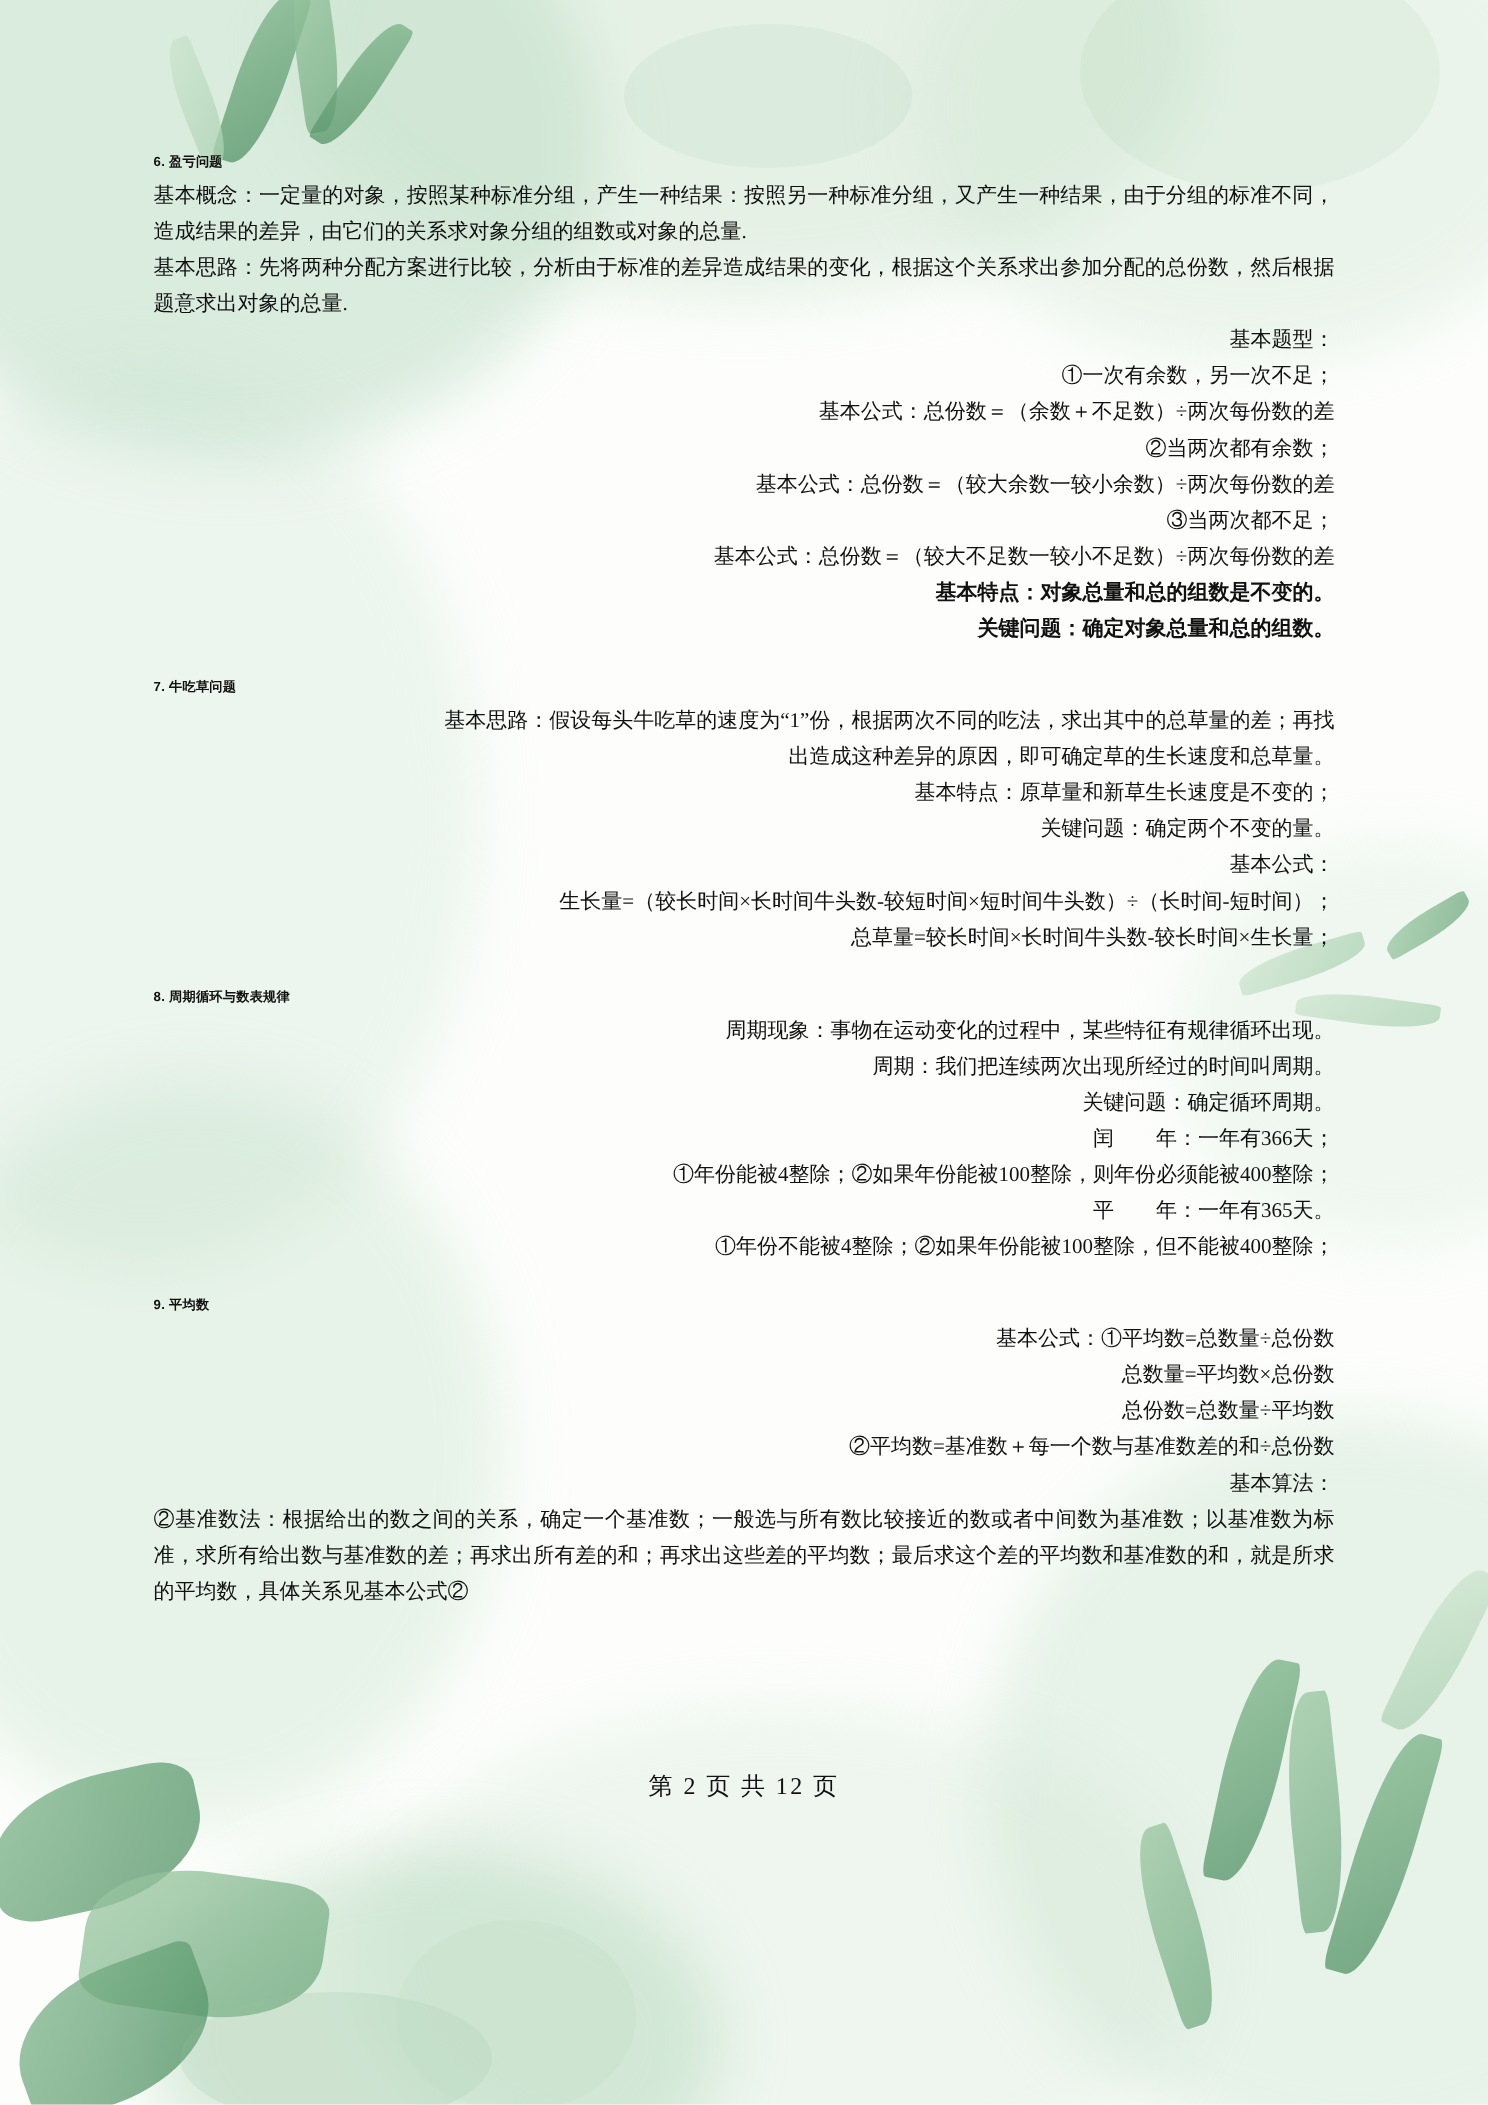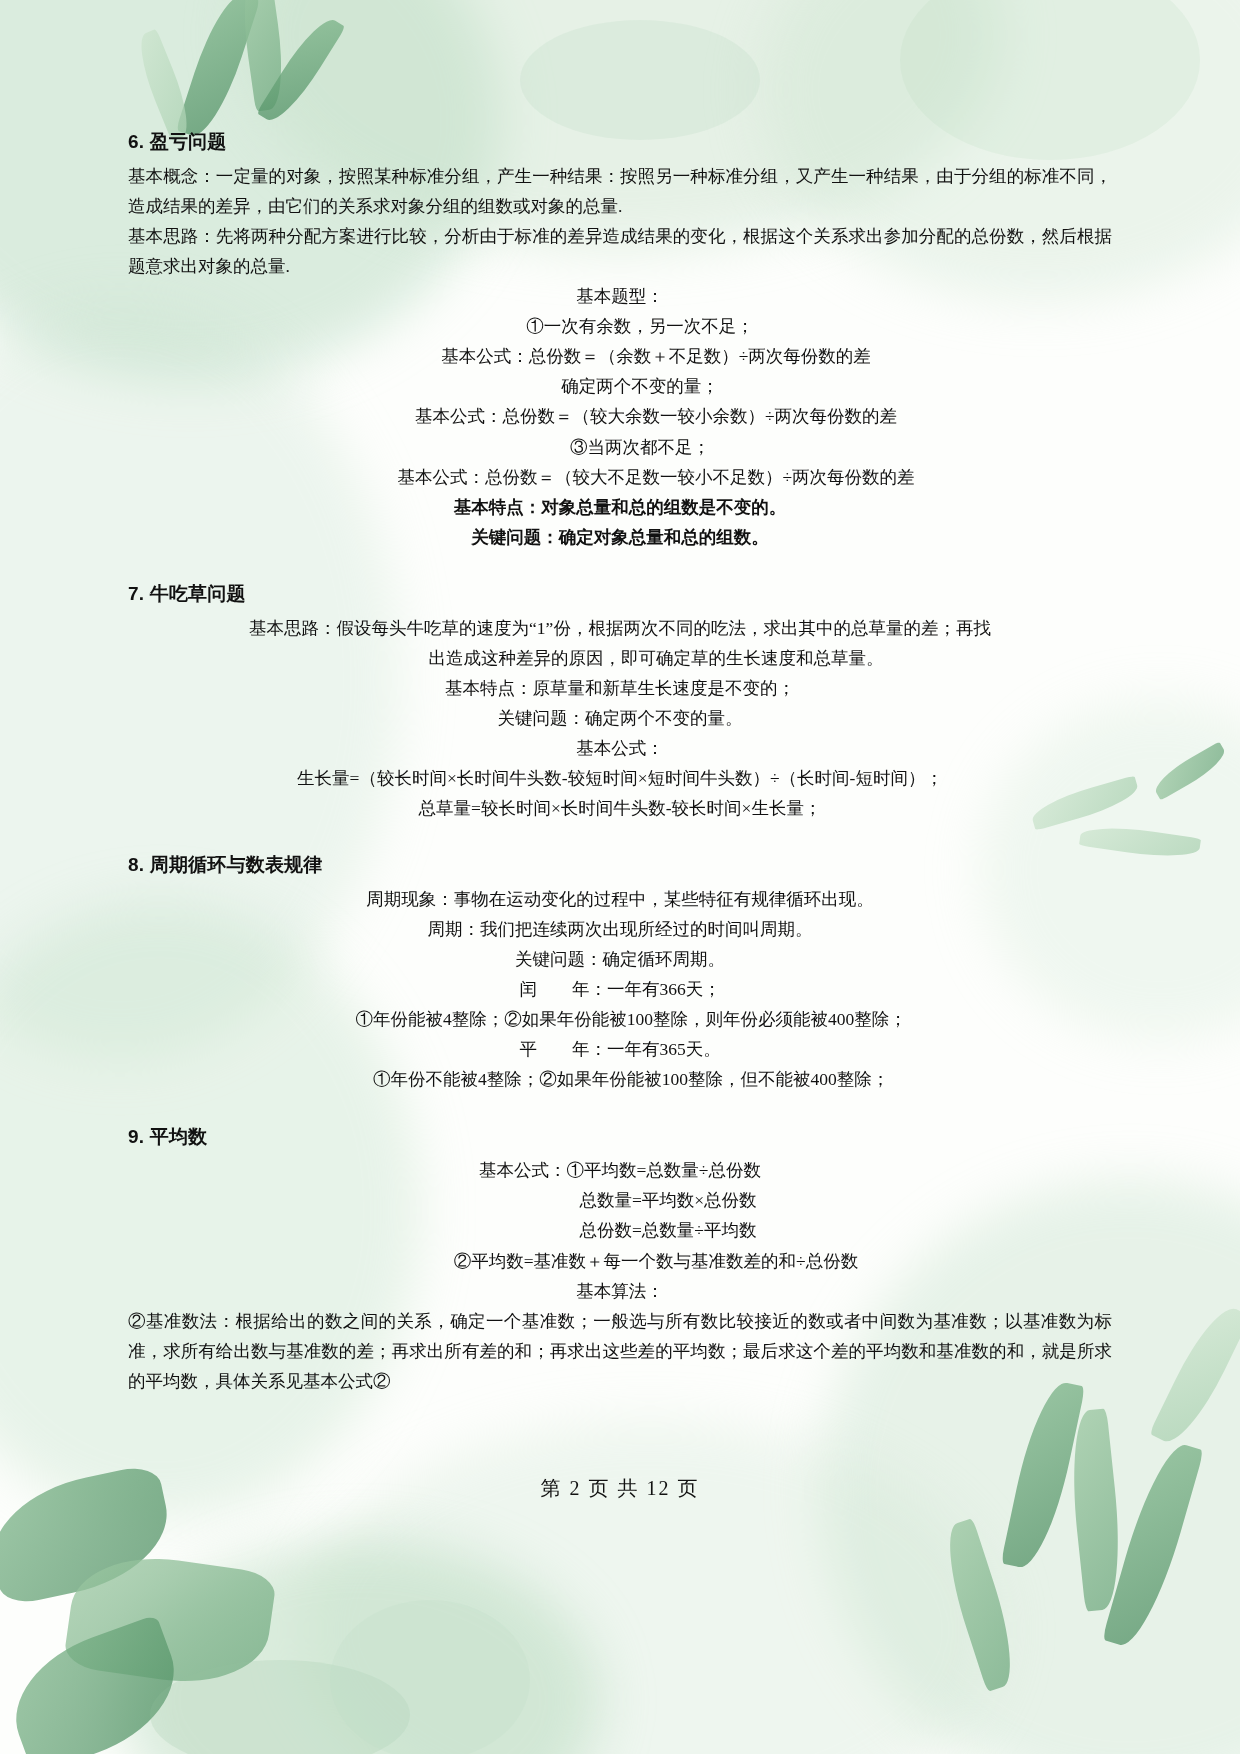--- a/index.html
+++ b/index.html
@@ -65,31 +65,31 @@
     top: 126px;
     width: 984px;
     color: #111111;
     font-size: 17.5px;
     line-height: 1.72;
   }
   .section { margin-bottom: 6px; }
   .section + .section { margin-top: 26px; }
   h2.heading {
     font-family: "Liberation Sans", sans-serif;
-    font-size: 19px;
+    font-size: 11px;
     font-weight: bold;
     margin: 0 0 2px 0;
     letter-spacing: 0.2px;
   }
   p.line {
     margin: 0;
     text-align: justify;
     text-justify: inter-ideograph;
   }
-  p.line.nojust { text-align: center; }
+  p.line.nojust { text-align: right; }
   .ind1 { padding-left: 40px; }
   .ind2 { padding-left: 72px; }
   .ind3 { padding-left: 96px; }
   .ind-hang { padding-left: 72px; }
   .bold { font-weight: bold; }
 
   
   .footer {
     position: absolute;
     left: 0;
@@ -143,21 +143,21 @@
 
   <div class="content">
 
     <div class="section">
       <h2 class="heading">6. 盈亏问题</h2>
       <p class="line">基本概念：一定量的对象，按照某种标准分组，产生一种结果：按照另一种标准分组，又产生一种结果，由于分组的标准不同，造成结果的差异，由它们的关系求对象分组的组数或对象的总量.</p>
       <p class="line">基本思路：先将两种分配方案进行比较，分析由于标准的差异造成结果的变化，根据这个关系求出参加分配的总份数，然后根据题意求出对象的总量.</p>
       <p class="line nojust">基本题型：</p>
       <p class="line nojust ind1">①一次有余数，另一次不足；</p>
       <p class="line nojust ind2">基本公式：总份数＝（余数＋不足数）÷两次每份数的差</p>
-      <p class="line nojust ind1">确定两个不变的量；</p>
+      <p class="line nojust ind1">②当两次都有余数；</p>
       <p class="line nojust ind2">基本公式：总份数＝（较大余数一较小余数）÷两次每份数的差</p>
       <p class="line nojust ind1">③当两次都不足；</p>
       <p class="line nojust ind2">基本公式：总份数＝（较大不足数一较小不足数）÷两次每份数的差</p>
       <p class="line nojust bold">基本特点：对象总量和总的组数是不变的。</p>
       <p class="line nojust bold">关键问题：确定对象总量和总的组数。</p>
     </div>
 
     <div class="section">
       <h2 class="heading">7. 牛吃草问题</h2>
       <p class="line nojust">基本思路：假设每头牛吃草的速度为“1”份，根据两次不同的吃法，求出其中的总草量的差；再找</p>

